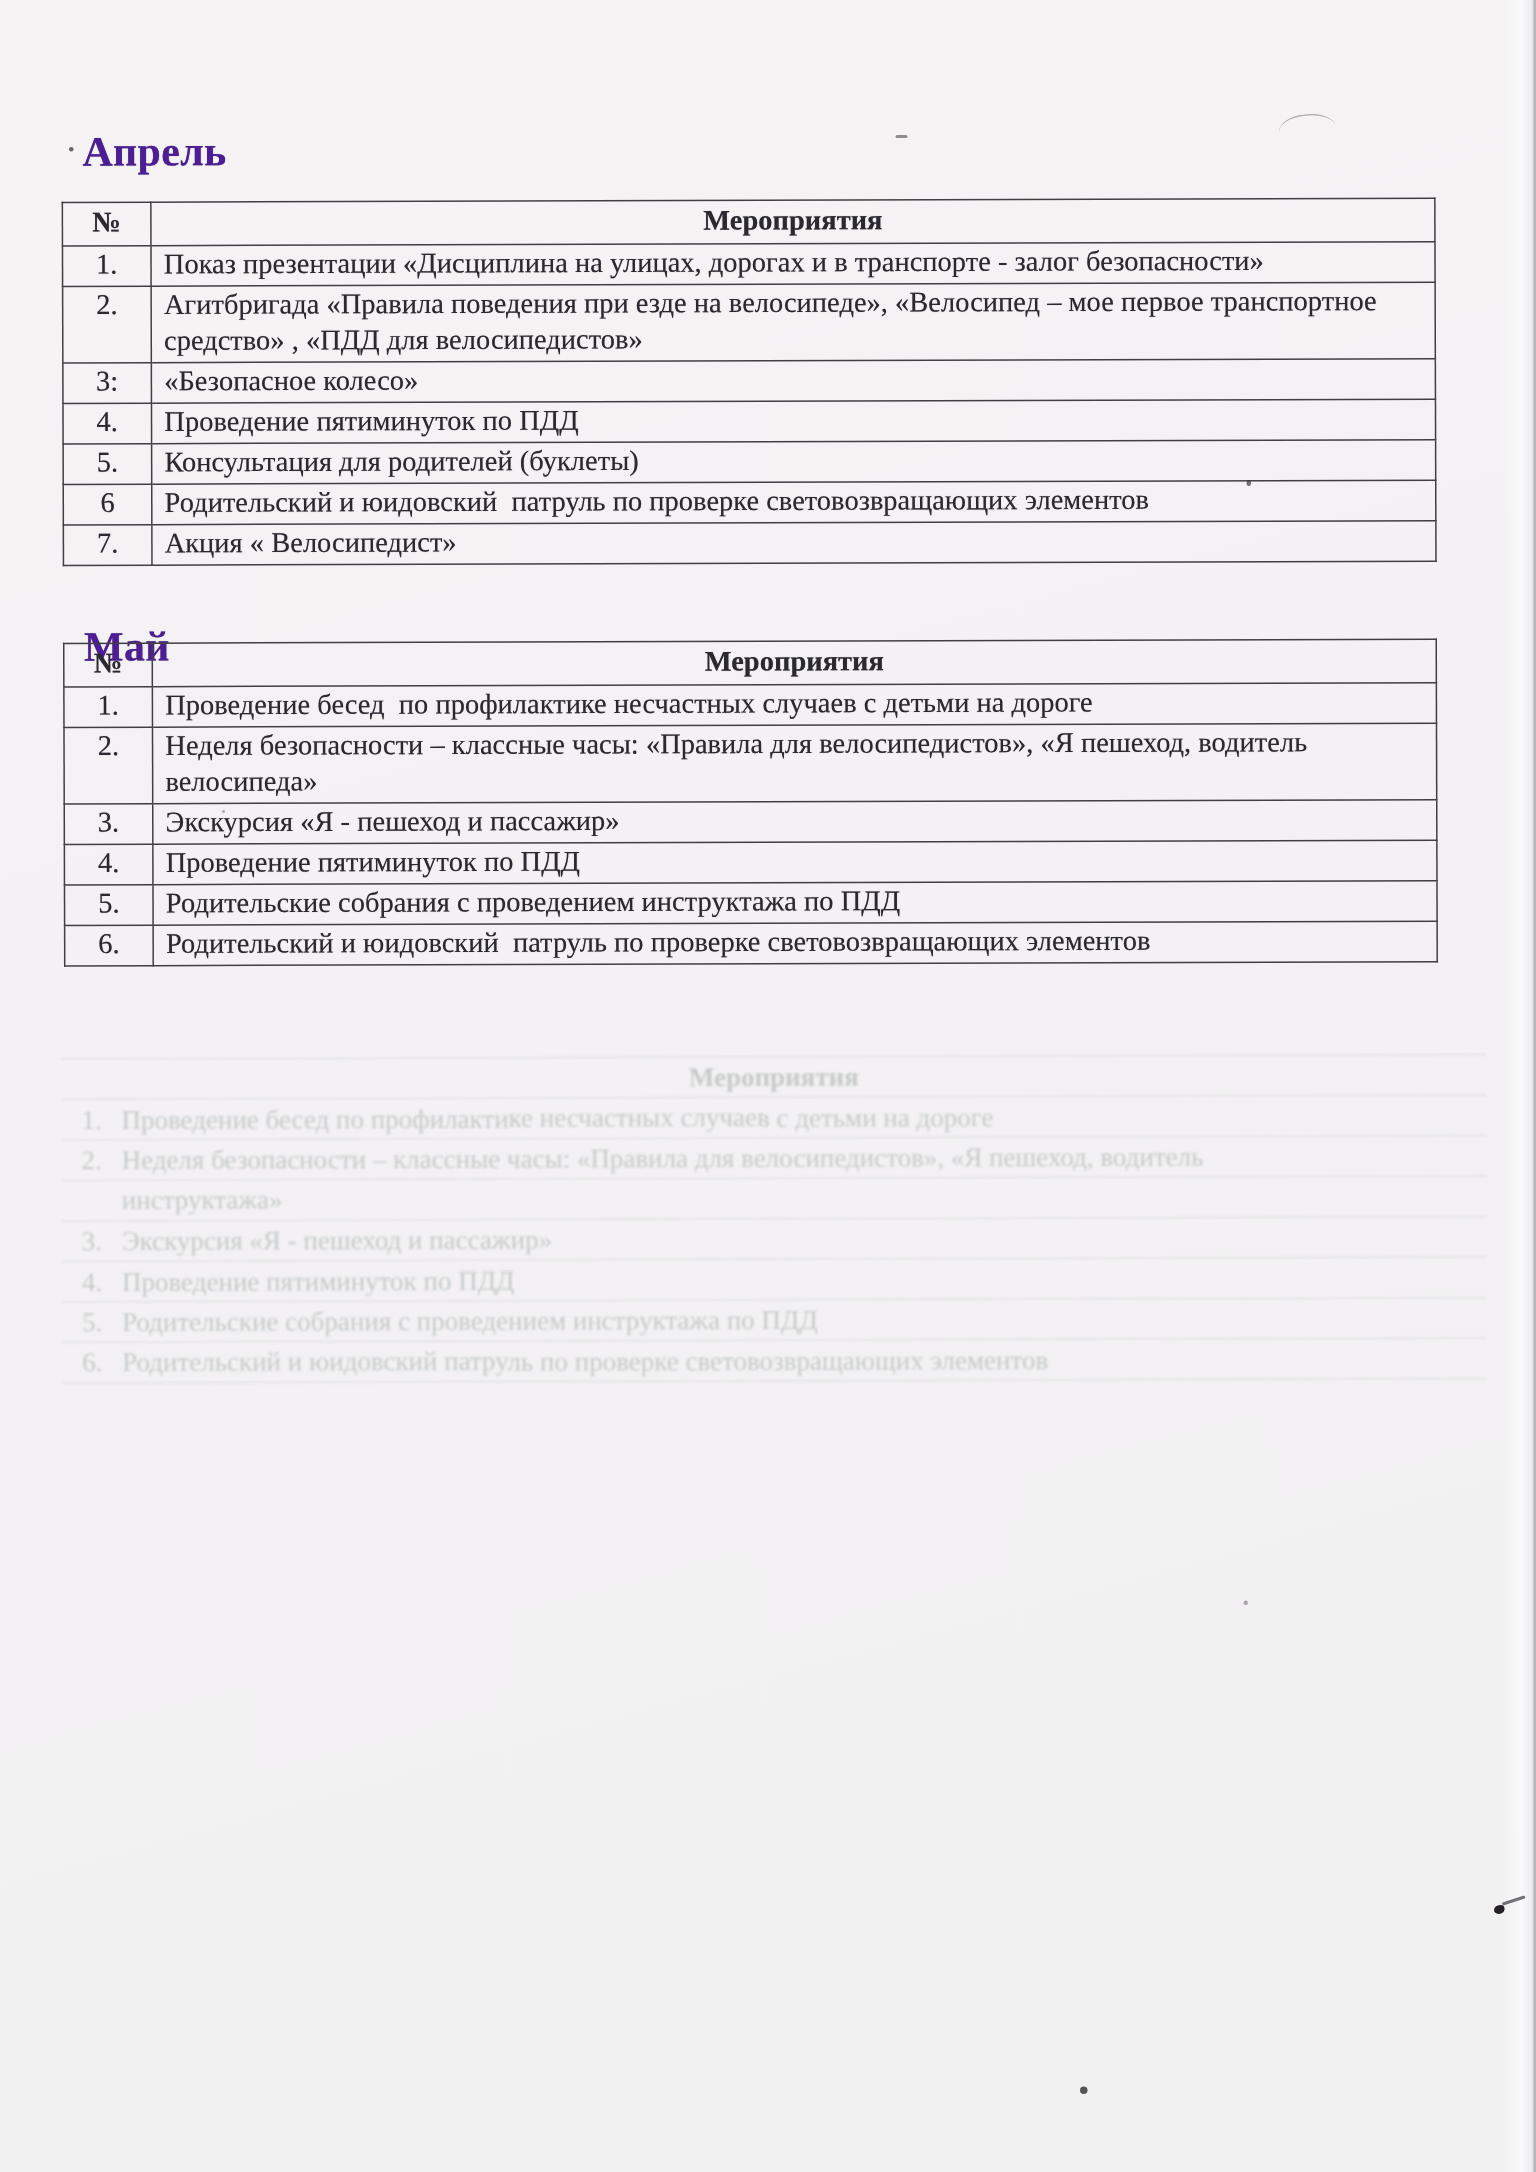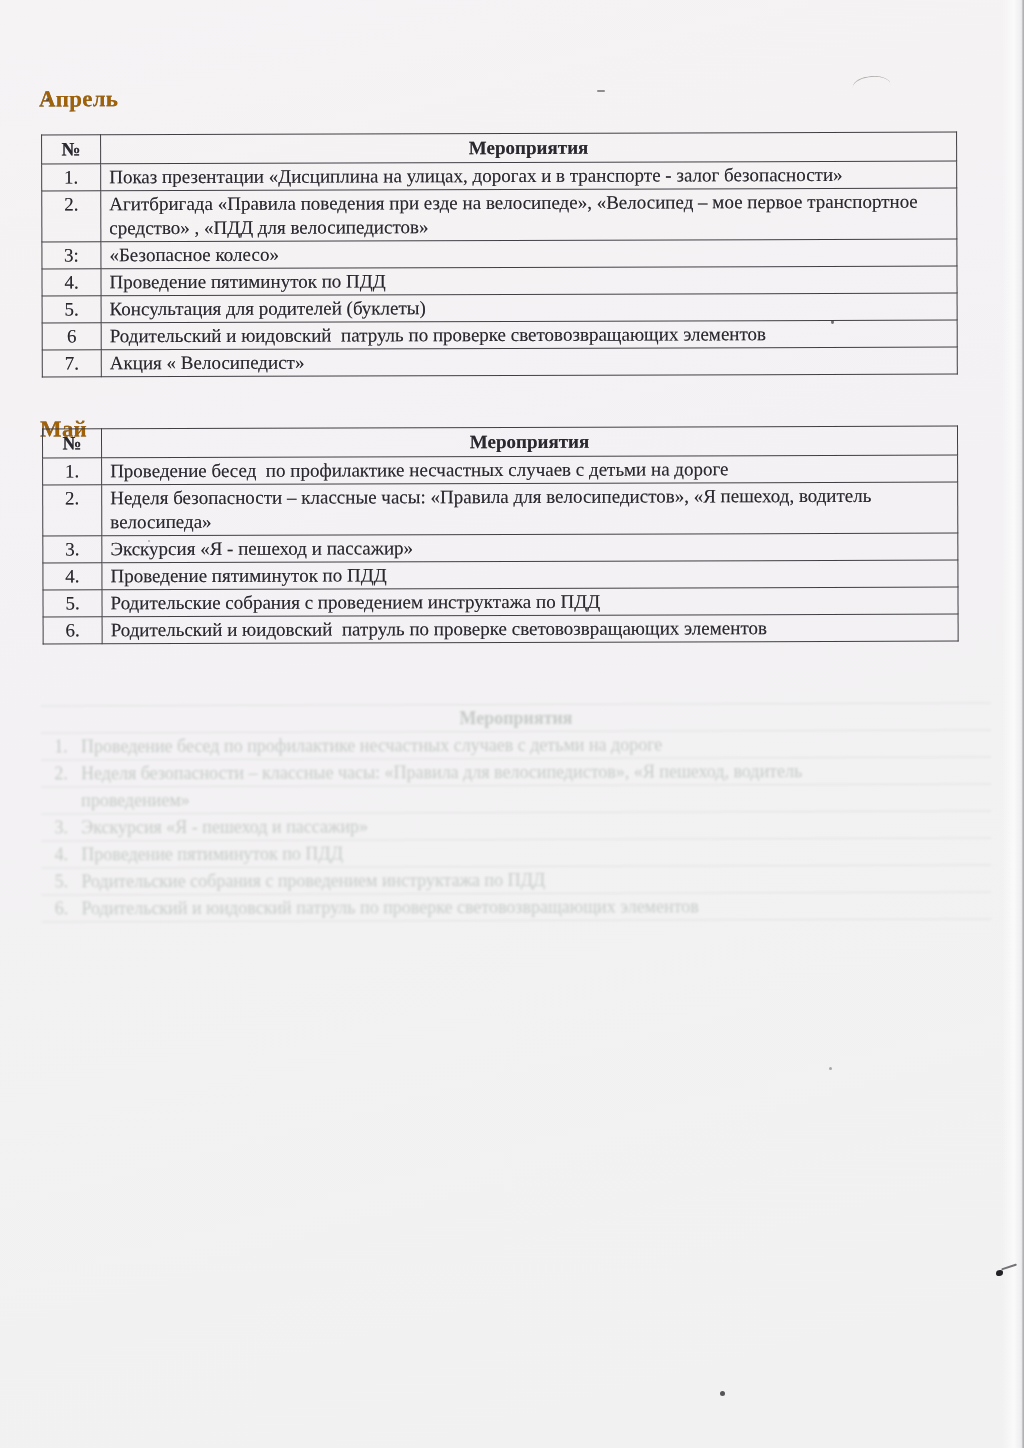--- a/index.html
+++ b/index.html
@@ -7,23 +7,23 @@
     width:1024px;height:1448px;
     background:linear-gradient(165deg,#f5f3f4 0%,#f3f1f3 45%,#f2f1f2 100%);
     font-family:"Liberation Serif","DejaVu Serif",serif;
     color:#2b2930;
     position:relative;
     overflow:hidden;
   }
   .page{position:absolute;inset:0;}
   .tilt{position:absolute;inset:0;transform:rotate(-0.18deg);transform-origin:50% 30%;}
   .title{
-    position:absolute;left:40px;margin:0;
-    font-size:23px;font-weight:bold;letter-spacing:.2px;
-    color:#a16207;
+    position:absolute;left:56px;margin:0;
+    font-size:28px;font-weight:bold;letter-spacing:.2px;
+    color:#4c1d95;
     text-shadow:0 0 .5px rgba(38,36,41,.6);
   }
   .title-april{top:85px;}
   .title-may{top:375px;margin-top:40px;}
   .doc-table{
     position:absolute;left:42px;width:916px;
     border-collapse:collapse;table-layout:fixed;
     font-size:19px;line-height:24px;
     color:#2b2930;
     text-shadow:0 0 .5px rgba(40,38,44,.5);
@@ -155,21 +155,21 @@
           <td class="num">6.</td>
           <td>Родительский и юидовский  патруль по проверке световозвращающих элементов</td>
         </tr>
       </tbody>
     </table>
 
     <div class="ghost">
       <div class="ghost-row ghost-header"><span>Мероприятия</span></div>
       <div class="ghost-row"><span class="gnum">1.</span><span>Проведение бесед по профилактике несчастных случаев с детьми на дороге</span></div>
       <div class="ghost-row"><span class="gnum">2.</span><span>Неделя безопасности – классные часы: «Правила для велосипедистов», «Я пешеход, водитель</span></div>
-      <div class="ghost-row"><span class="gnum"></span><span>проведением»</span></div>
+      <div class="ghost-row"><span class="gnum"></span><span>инструктажа»</span></div>
       <div class="ghost-row"><span class="gnum">3.</span><span>Экскурсия «Я - пешеход и пассажир»</span></div>
       <div class="ghost-row"><span class="gnum">4.</span><span>Проведение пятиминуток по ПДД</span></div>
       <div class="ghost-row"><span class="gnum">5.</span><span>Родительские собрания с проведением инструктажа по ПДД</span></div>
       <div class="ghost-row"><span class="gnum">6.</span><span>Родительский и юидовский патруль по проверке световозвращающих элементов</span></div>
     </div>
 
   </div>
 
   <div class="edge-strip"></div>
   <div class="hair" style="left:852px;top:76px;"></div>

